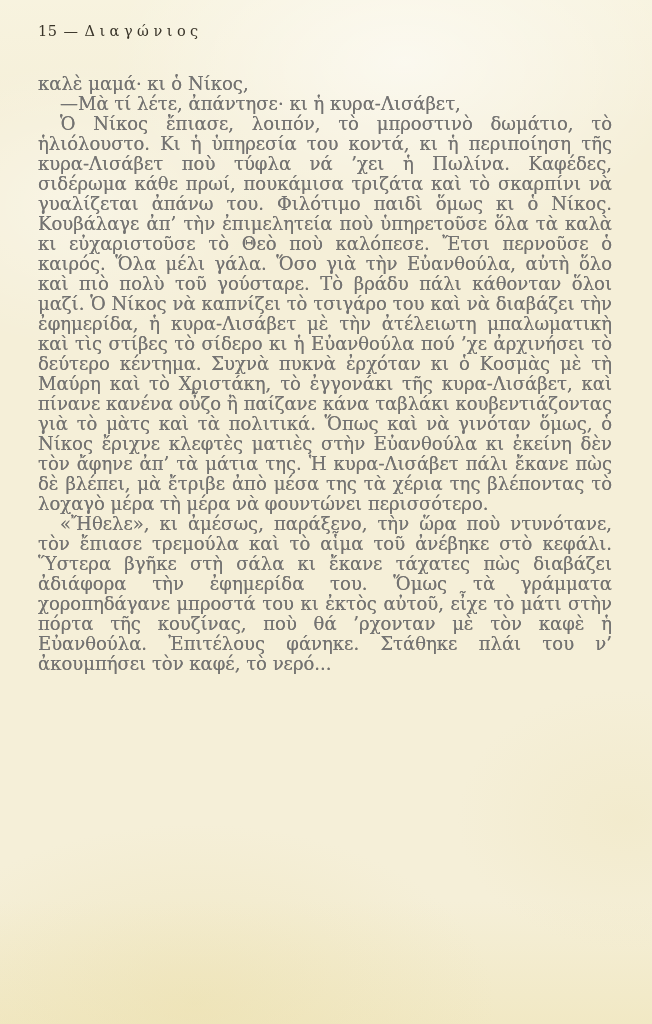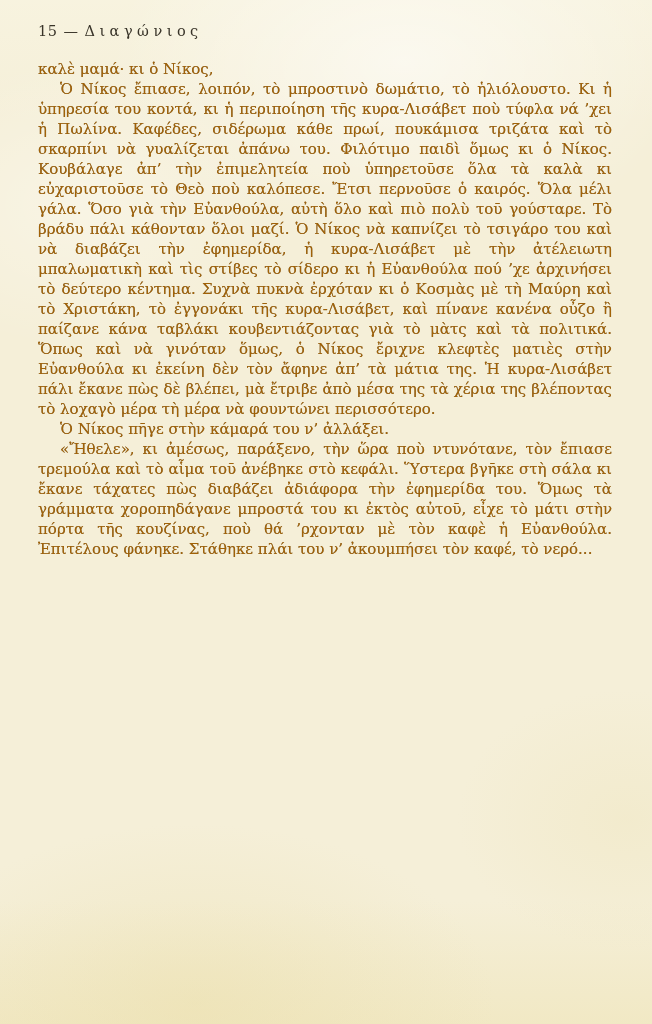--- a/index.html
+++ b/index.html
@@ -35,42 +35,42 @@
     white-space: nowrap;
     color: #393429;
   }
   .running-header .sep {
     margin: 0 6px;
   }
   .running-header .title {
     letter-spacing: 4.5px;
   }
   .body-text {
-    margin-top: 19px;
+    margin-top: 34px;
     width: 574px;
-    font-size: 15px;
+    font-size: 18px;
     line-height: 20px;
     text-align: justify;
-    color: #a16207;
+    color: #737373;
     text-shadow: 0 0 0.4px rgba(52,48,42,0.55);
   }
   .para {
     margin: 0;
     hyphens: none;
   }
   .para.indent {
     text-indent: 22px;
   }
 </style>
 </head>
 <body>
 
 <div class="page">
   <div class="running-header">
     <span class="num">15</span><span class="sep">—</span><span class="title">Διαγώνιος</span>
   </div>
   <div class="body-text">
       <p class="para">καλὲ μαμά· κι ὁ Νίκος,</p>
+      <p class="para indent">—Μὰ τί λέτε, ἀπάντησε· κι ἡ κυρα-Λισάβετ,</p>
       <p class="para indent">Ὁ Νίκος ἔπιασε, λοιπόν, τὸ μπροστινὸ δωμάτιο, τὸ ἡλιόλουστο. Κι ἡ ὑπηρεσία του κοντά, κι ἡ περιποίηση τῆς κυρα-Λισάβετ ποὺ τύφλα νά ’χει ἡ Πωλίνα. Καφέδες, σιδέρωμα κάθε πρωί, πουκάμισα τριζάτα καὶ τὸ σκαρπίνι νὰ γυαλίζεται ἀπάνω του. Φιλότιμο παιδὶ ὅμως κι ὁ Νίκος. Κουβάλαγε ἀπ’ τὴν ἐπιμελητεία ποὺ ὑπηρετοῦσε ὅλα τὰ καλὰ κι εὐχαριστοῦσε τὸ Θεὸ ποὺ καλόπεσε. Ἔτσι περνοῦσε ὁ καιρός. Ὅλα μέλι γάλα. Ὅσο γιὰ τὴν Εὐανθούλα, αὐτὴ ὅλο καὶ πιὸ πολὺ τοῦ γούσταρε. Τὸ βράδυ πάλι κάθονταν ὅλοι μαζί. Ὁ Νίκος νὰ καπνίζει τὸ τσιγάρο του καὶ νὰ διαβάζει τὴν ἐφημερίδα, ἡ κυρα-Λισάβετ μὲ τὴν ἀτέλειωτη μπαλωματικὴ καὶ τὶς στίβες τὸ σίδερο κι ἡ Εὐανθούλα πού ’χε ἀρχινήσει τὸ δεύτερο κέντημα. Συχνὰ πυκνὰ ἐρχόταν κι ὁ Κοσμὰς μὲ τὴ Μαύρη καὶ τὸ Χριστάκη, τὸ ἐγγονάκι τῆς κυρα-Λισάβετ, καὶ πίνανε κανένα οὖζο ἢ παίζανε κάνα ταβλάκι κουβεντιάζοντας γιὰ τὸ μὰτς καὶ τὰ πολιτικά. Ὅπως καὶ νὰ γινόταν ὅμως, ὁ Νίκος ἔριχνε κλεφτὲς ματιὲς στὴν Εὐανθούλα κι ἐκείνη δὲν τὸν ἄφηνε ἀπ’ τὰ μάτια της. Ἡ κυρα-Λισάβετ πάλι ἔκανε πὼς δὲ βλέπει, μὰ ἔτριβε ἀπὸ μέσα της τὰ χέρια της βλέποντας τὸ λοχαγὸ μέρα τὴ μέρα νὰ φουντώνει περισσότερο.</p>
-      <p class="para indent">Ὁ Νίκος πῆγε στὴν κάμαρά του ν’ ἀλλάξει.</p>
       <p class="para indent">«Ἤθελε», κι ἀμέσως, παράξενο, τὴν ὥρα ποὺ ντυνότανε, τὸν ἔπιασε τρεμούλα καὶ τὸ αἷμα τοῦ ἀνέβηκε στὸ κεφάλι. Ὕστερα βγῆκε στὴ σάλα κι ἔκανε τάχατες πὼς διαβάζει ἀδιάφορα τὴν ἐφημερίδα του. Ὅμως τὰ γράμματα χοροπηδάγανε μπροστά του κι ἐκτὸς αὐτοῦ, εἶχε τὸ μάτι στὴν πόρτα τῆς κουζίνας, ποὺ θά ’ρχονταν μὲ τὸν καφὲ ἡ Εὐανθούλα. Ἐπιτέλους φάνηκε. Στάθηκε πλάι του ν’ ἀκουμπήσει τὸν καφέ, τὸ νερό...</p>
     </div>
 </div>
 
 </body></html>

